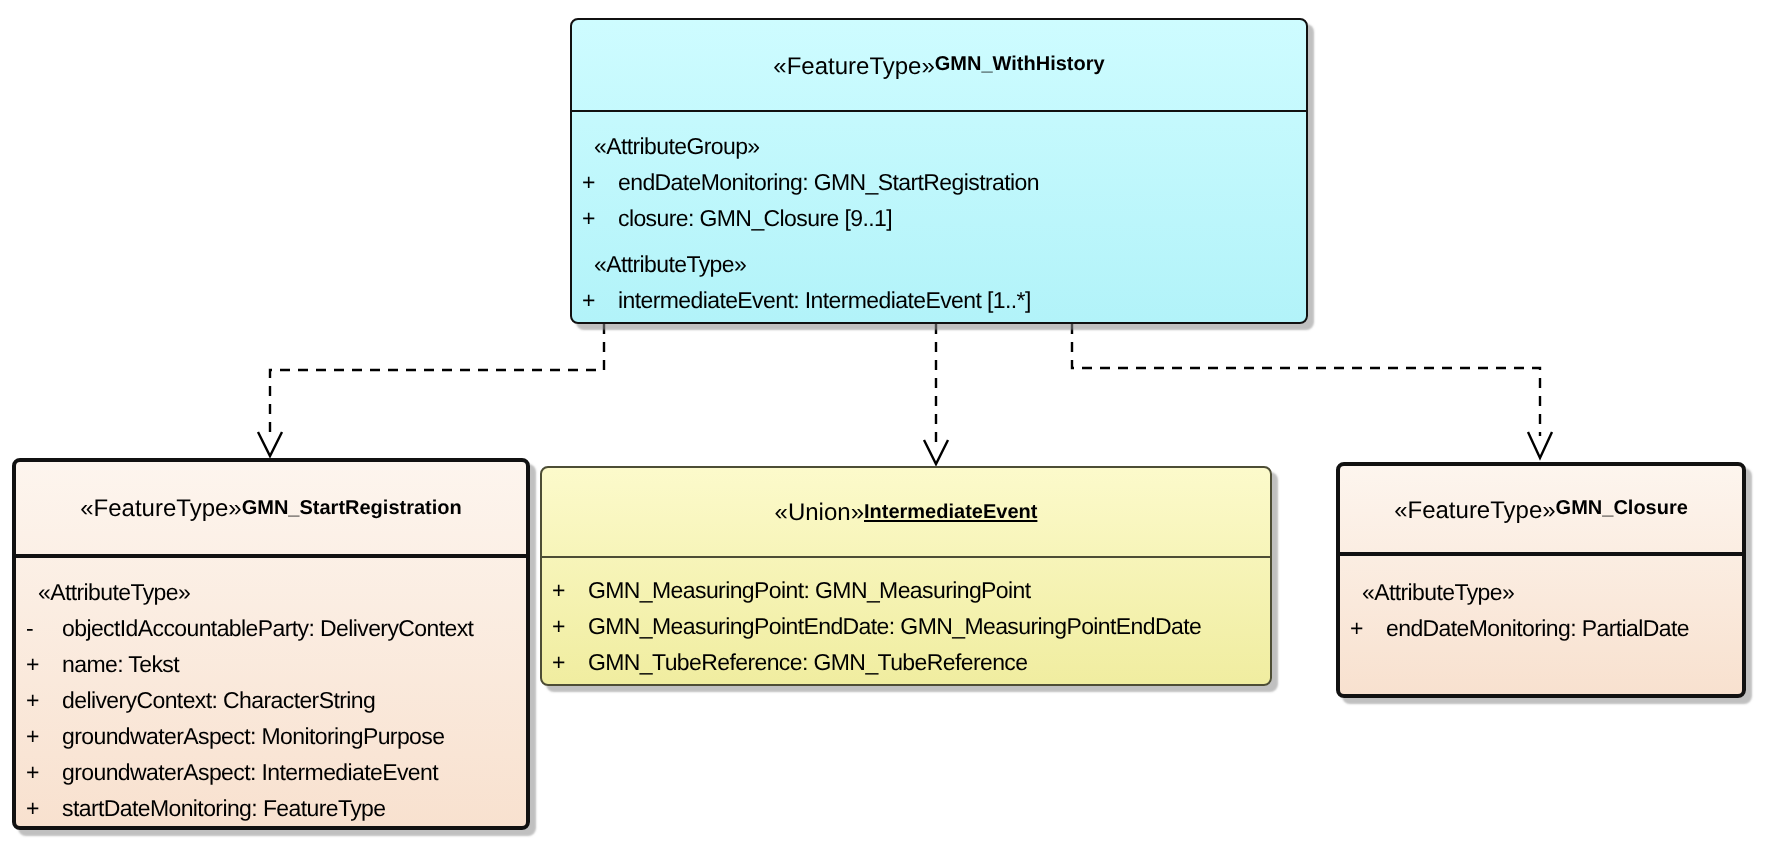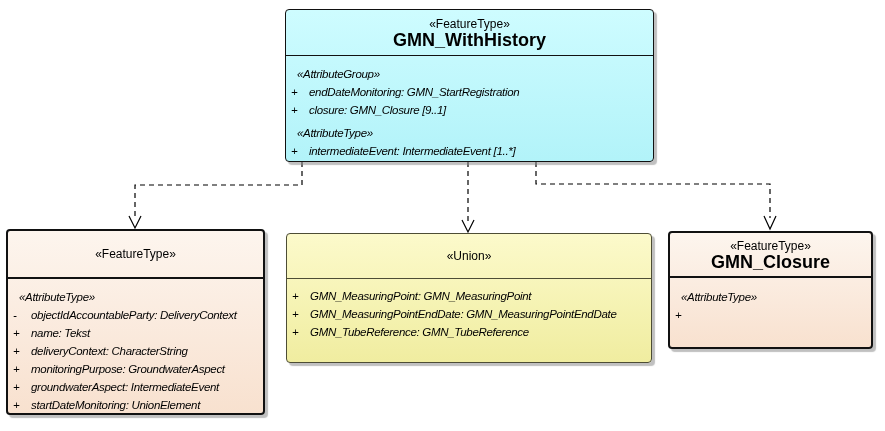--- a/index.html
+++ b/index.html
@@ -45,53 +45,51 @@
     background: linear-gradient(to bottom, var(--peach-top, #fdf4ed), var(--peach-bottom, #f8e1cf));
     border: 2px solid var(--border-dark, #111);
   }
   .uml-box.yellow {
     background: linear-gradient(to bottom, var(--yellow-top, #fcfacb), var(--yellow-bottom, #f1eea2));
     border: 1px solid var(--yellow-border, #4d4d35);
   }
   .box-header {
     box-sizing: border-box;
     display: flex;
-    flex-direction: column;
     justify-content: center;
     align-items: center;
     text-align: right;
   }
   .cyan  .box-header { border-bottom: 1.5px solid var(--border-dark, #111); }
   .peach .box-header { border-bottom: 2px solid var(--border-dark, #111); }
   .yellow .box-header { border-bottom: 1px solid var(--yellow-border, #4d4d35); }
   .stereotype {
     font-size: 12px;
     color: #000;
     line-height: 16px;
   }
   .box-name {
-    font-size: 18px;
+    font-size: 10px;
     font-weight: bold;
     color: #000;
     line-height: 17px;
   }
   .box-name.underlined { text-decoration: underline; }
   .box-body { box-sizing: border-box; }
   .row {
     display: flex;
     height: 18px;
     line-height: 18px;
     font-size: 11.5px;
     letter-spacing: -0.3px;
     color: #000;
     padding-left: 5px;
     padding-right: 1px;
     white-space: nowrap;
     overflow: hidden;
-    font-style: italic;
   }
   .row .prefix {
     flex: none;
     width: 18px;
     text-align: left;
   }
   .row .rtext {
     flex: 1 1 auto;
     white-space: nowrap;
     overflow: hidden;
@@ -142,55 +140,57 @@
       <div class="row">
         <span class="prefix">+</span>
         <span class="rtext">intermediateEvent: IntermediateEvent [1..*]</span>
       </div>
     </div>
   </section>
 
   <section class="uml-box peach" style="left:6px; top:229px; width:259px; height:186px;">
     <header class="box-header" style="height:48px;">
       <div class="stereotype">«FeatureType»</div>
+      <div class="box-name">GMN_StartRegistration</div>
     </header>
     <div class="box-body" style="padding-top:9px;">
       <div class="row stereo">
         <span class="rtext">«AttributeType»</span>
       </div>
       <div class="row">
         <span class="prefix">-</span>
         <span class="rtext">objectIdAccountableParty: DeliveryContext</span>
       </div>
       <div class="row">
         <span class="prefix">+</span>
         <span class="rtext">name: Tekst</span>
       </div>
       <div class="row">
         <span class="prefix">+</span>
         <span class="rtext">deliveryContext: CharacterString</span>
       </div>
       <div class="row">
         <span class="prefix">+</span>
-        <span class="rtext">monitoringPurpose: GroundwaterAspect</span>
+        <span class="rtext">groundwaterAspect: MonitoringPurpose</span>
       </div>
       <div class="row">
         <span class="prefix">+</span>
         <span class="rtext">groundwaterAspect: IntermediateEvent</span>
       </div>
       <div class="row">
         <span class="prefix">+</span>
-        <span class="rtext">startDateMonitoring: UnionElement</span>
-      </div>
-    </div>
-  </section>
-
-  <section class="uml-box yellow" style="left:286px; top:233px; width:366px; height:130px;">
+        <span class="rtext">startDateMonitoring: FeatureType</span>
+      </div>
+    </div>
+  </section>
+
+  <section class="uml-box yellow" style="left:270px; top:233px; width:366px; height:110px;">
     <header class="box-header" style="height:45px;">
       <div class="stereotype">«Union»</div>
+      <div class="box-name underlined">IntermediateEvent</div>
     </header>
     <div class="box-body" style="padding-top:8px;">
       <div class="row">
         <span class="prefix">+</span>
         <span class="rtext">GMN_MeasuringPoint: GMN_MeasuringPoint</span>
       </div>
       <div class="row">
         <span class="prefix">+</span>
         <span class="rtext">GMN_MeasuringPointEndDate: GMN_MeasuringPointEndDate</span>
       </div>
@@ -205,17 +205,18 @@
     <header class="box-header" style="height:45px;">
       <div class="stereotype">«FeatureType»</div>
       <div class="box-name">GMN_Closure</div>
     </header>
     <div class="box-body" style="padding-top:10px;">
       <div class="row stereo">
         <span class="rtext">«AttributeType»</span>
       </div>
       <div class="row">
         <span class="prefix">+</span>
+        <span class="rtext">endDateMonitoring: PartialDate</span>
       </div>
     </div>
   </section>
 
 </div>
 
 </body></html>

